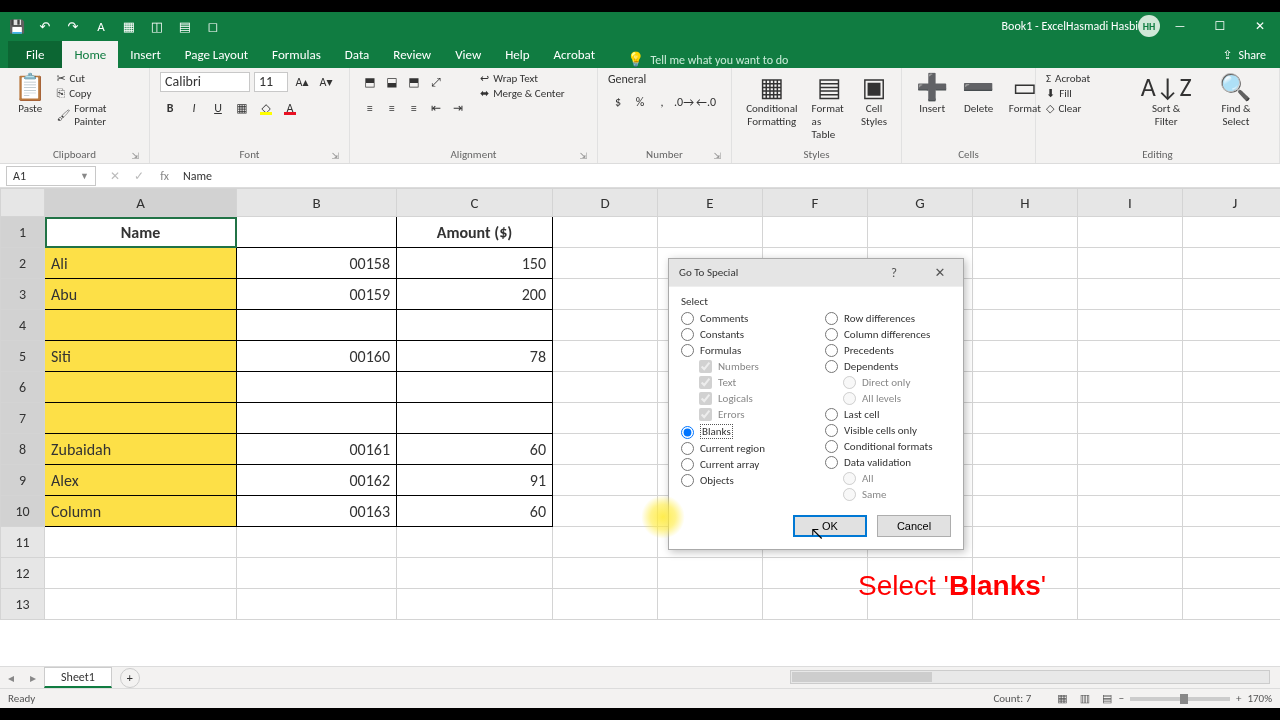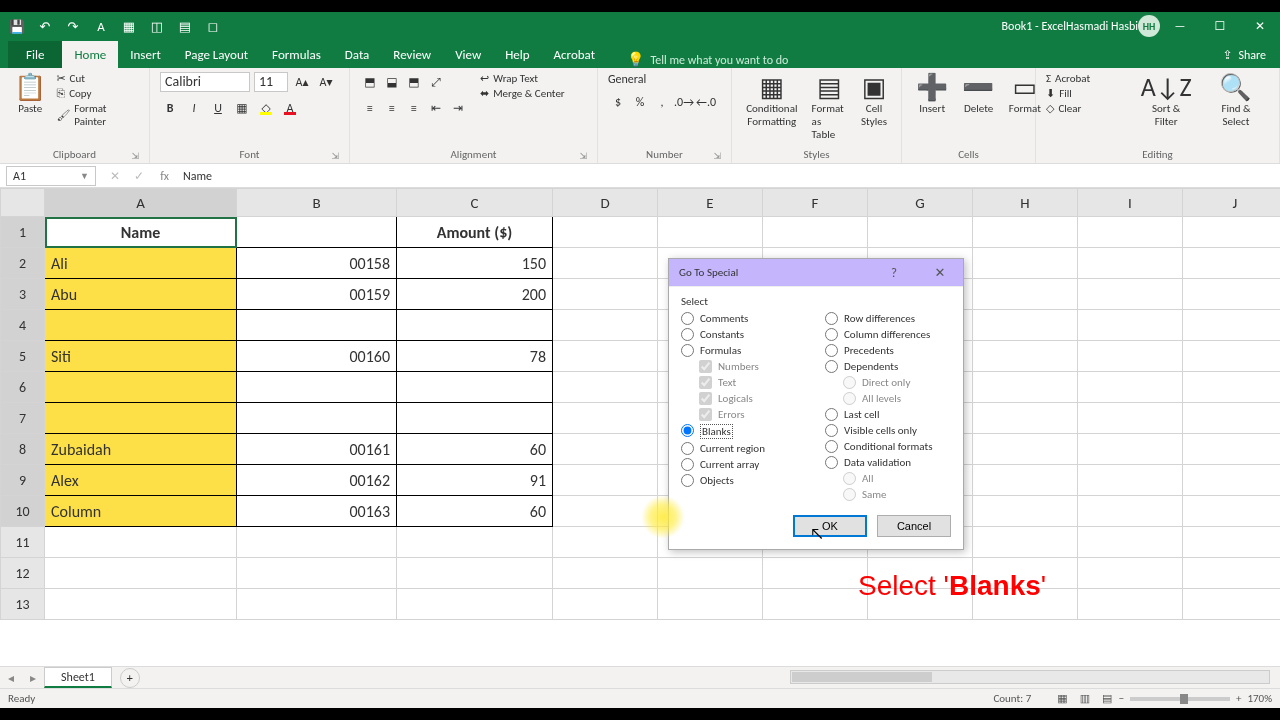--- a/index.html
+++ b/index.html
@@ -71,27 +71,27 @@
   .hscroll { position:absolute; right:10px; left:790px; top:3px; height:14px; background:#e8e8e8; border:1px solid #ccc; }
   .hscroll .thumb { position:absolute; left:1px; top:1px; width:140px; height:10px; background:#cdcdcd; }
   .statusbar { height:20px; background:#f3f2f1; border-top:1px solid #dcdcdc; display:flex; align-items:center; font-size:11px; padding:0 8px; color:#555; }
   .statusbar .spacer { flex:1; }
   .statusbar .zoom { display:flex; align-items:center; gap:6px; }
   .statusbar .slider { width:100px; height:4px; background:#ccc; position:relative; }
   .statusbar .slider .th { position:absolute; left:50%; top:-3px; width:8px; height:10px; background:#888; }
 
   
   .dialog { position:absolute; top:258px; left:668px; width:296px; background:#fff; border:1px solid #aaa; box-shadow: 2px 2px 8px rgba(0,0,0,.25); font-size:11px; }
-  .dialog .dtitle { height:28px; display:flex; align-items:center; padding:0 10px; background:#c4b5fd; border-bottom:1px solid #eee;gap:20px; }
+  .dialog .dtitle { height:28px; display:flex; align-items:center; padding:0 10px; background:#e5e5e5; border-bottom:1px solid #eee;gap:20px; }
   .dialog .dtitle .sp { flex:1; }
   .dialog .dtitle .dbtn { width:26px; text-align:center; font-size:13px; color:#555; }
   .dialog .dbody { padding:8px 12px 12px 12px; }
   .dialog .cols { display:flex; gap:18px; margin-top:4px; }
   .dialog .col { flex:1; display:flex; flex-direction:column; gap:3px; }
-  .opt { display:flex; align-items:flex-start; gap:6px; }
+  .opt { display:flex; align-items:flex-end; gap:6px; }
   .opt input { margin:0; }
   .opt.indent { padding-left:18px; color:#888; }
   .opt.sel label { border:1px dotted #555; padding:0 1px; }
   .dbuttons { display:flex; justify-content:flex-end; gap:10px; margin-top:14px; position:relative; }
   .dbuttons button { width:74px; height:22px; border:1px solid #adadad; background:#e1e1e1; font-size:11px; }
   .dbuttons button.primary { border:2px solid #0078d4; background:#e1e1e1; }
   .highlight { position:absolute; left:-40px; top:-20px; width:44px; height:44px; border-radius:50%; background: radial-gradient(circle, rgba(255,235,59,.9) 0%, rgba(255,235,59,.6) 40%, rgba(255,235,59,0) 70%); }
   .cursor { position:absolute; top:524px; left:810px; font-size:16px; color:#000; pointer-events:none; }
 
   

